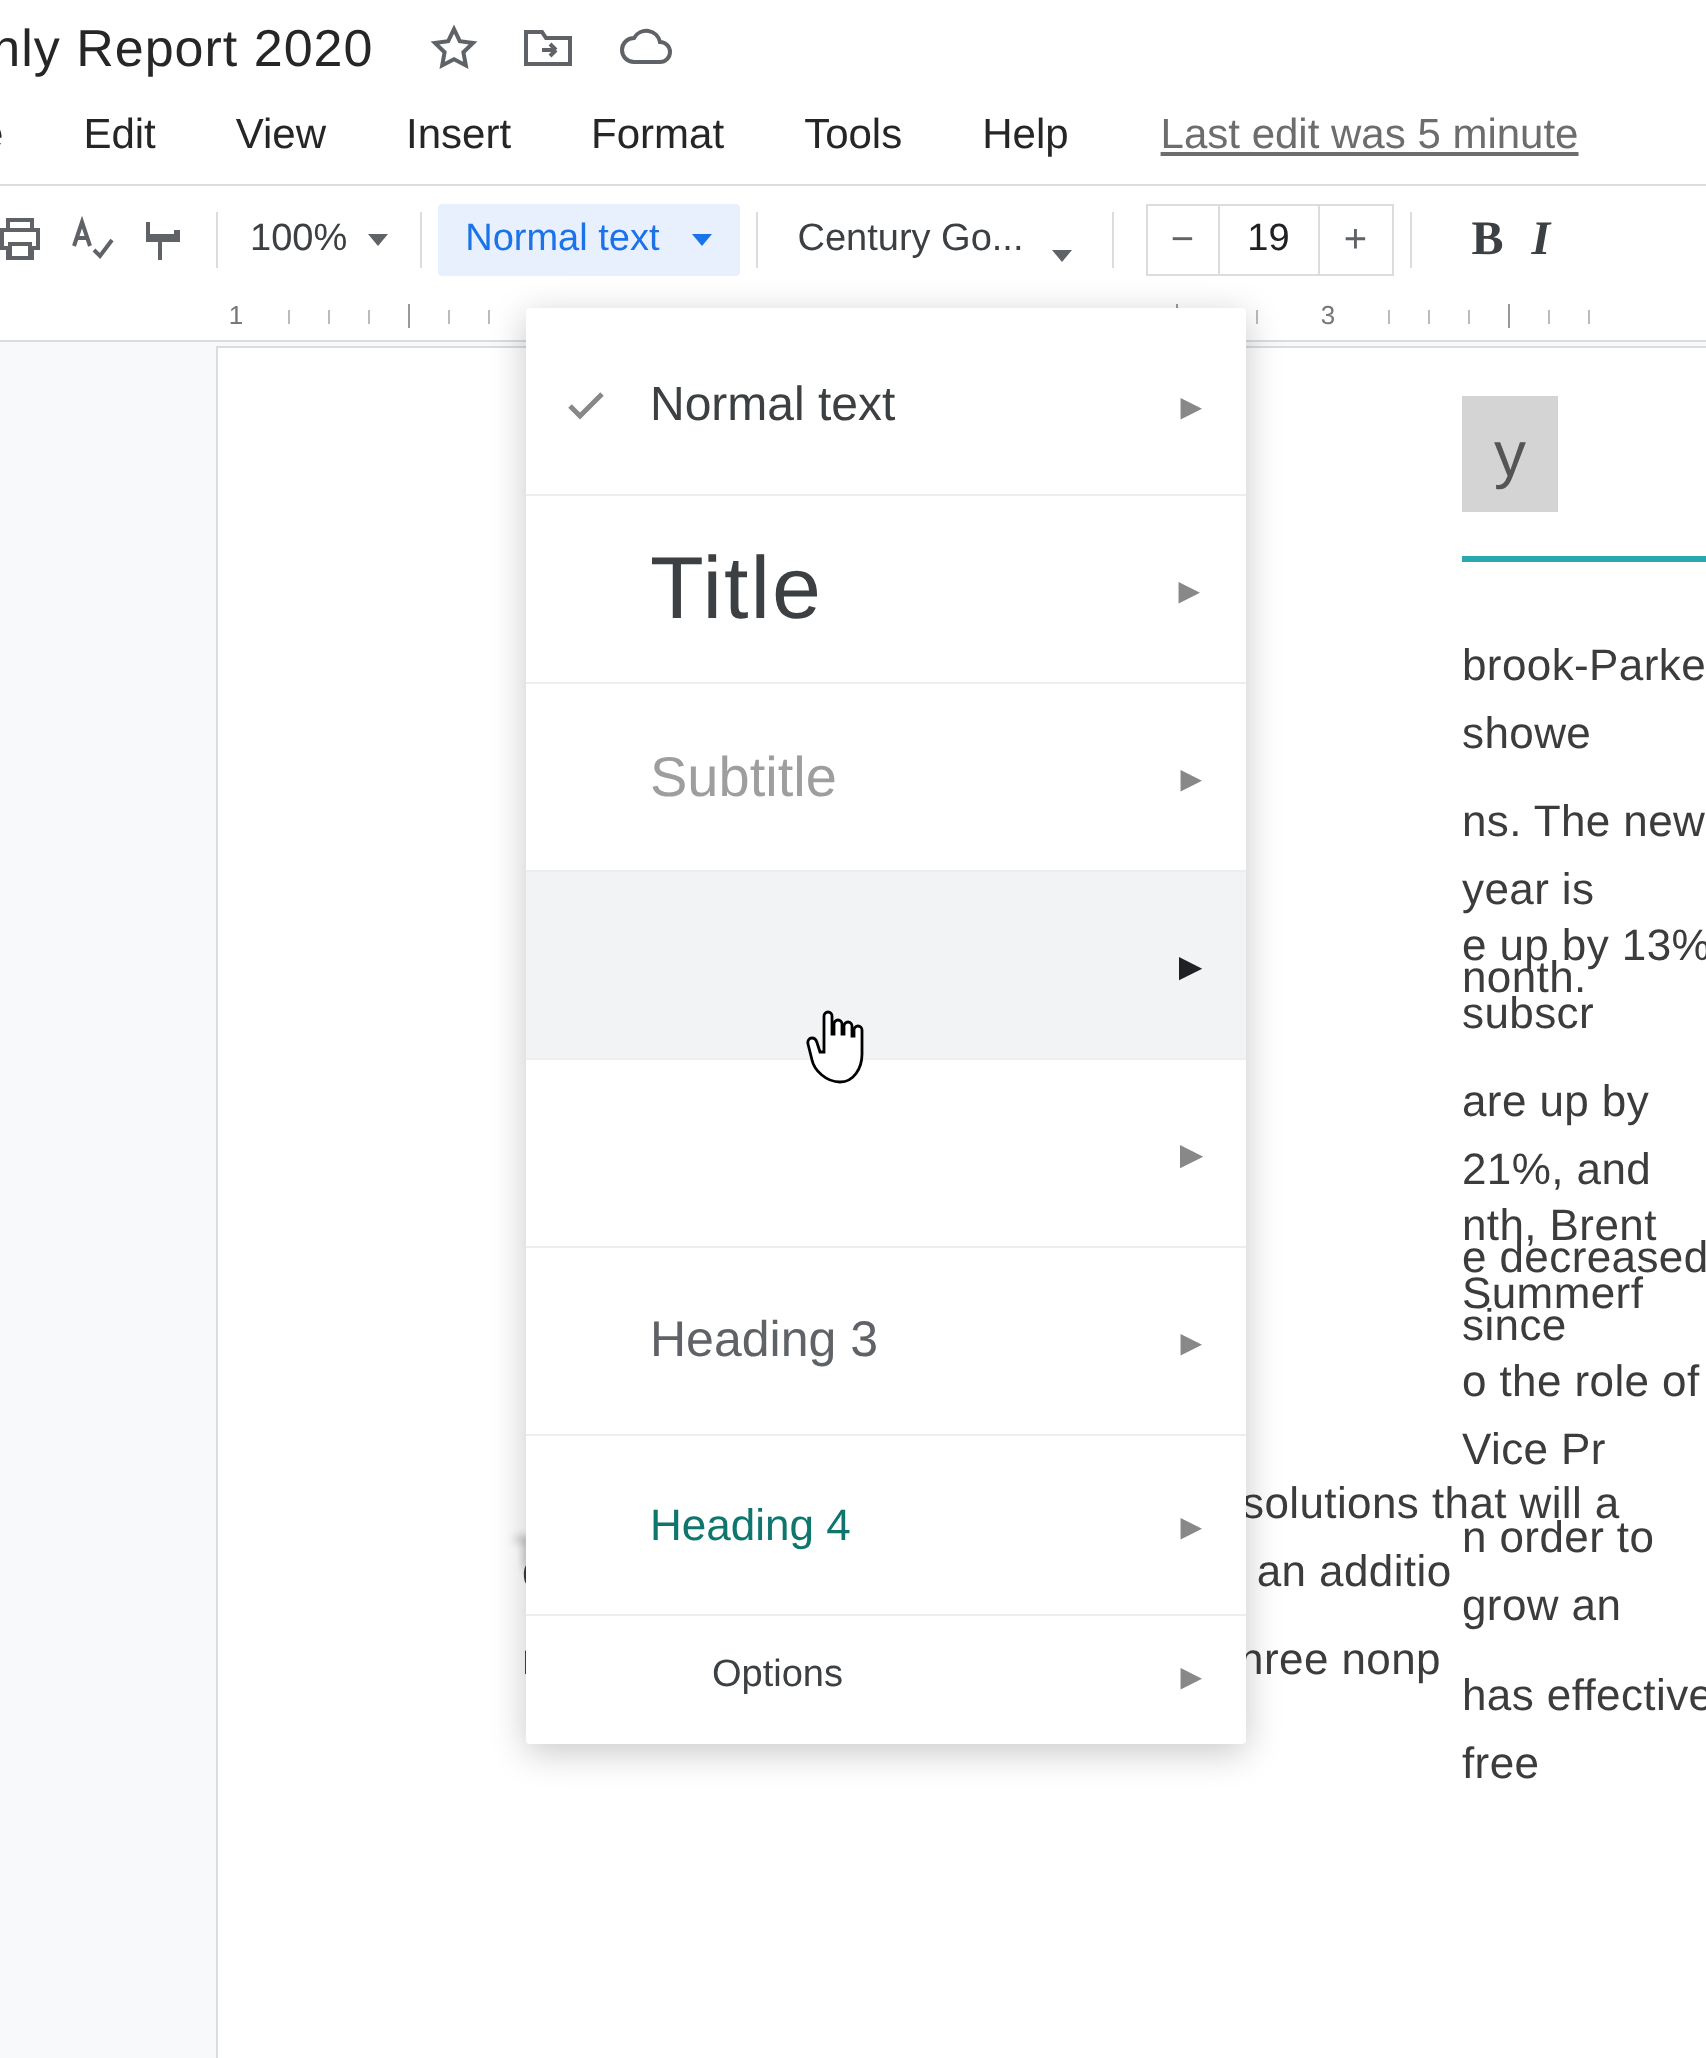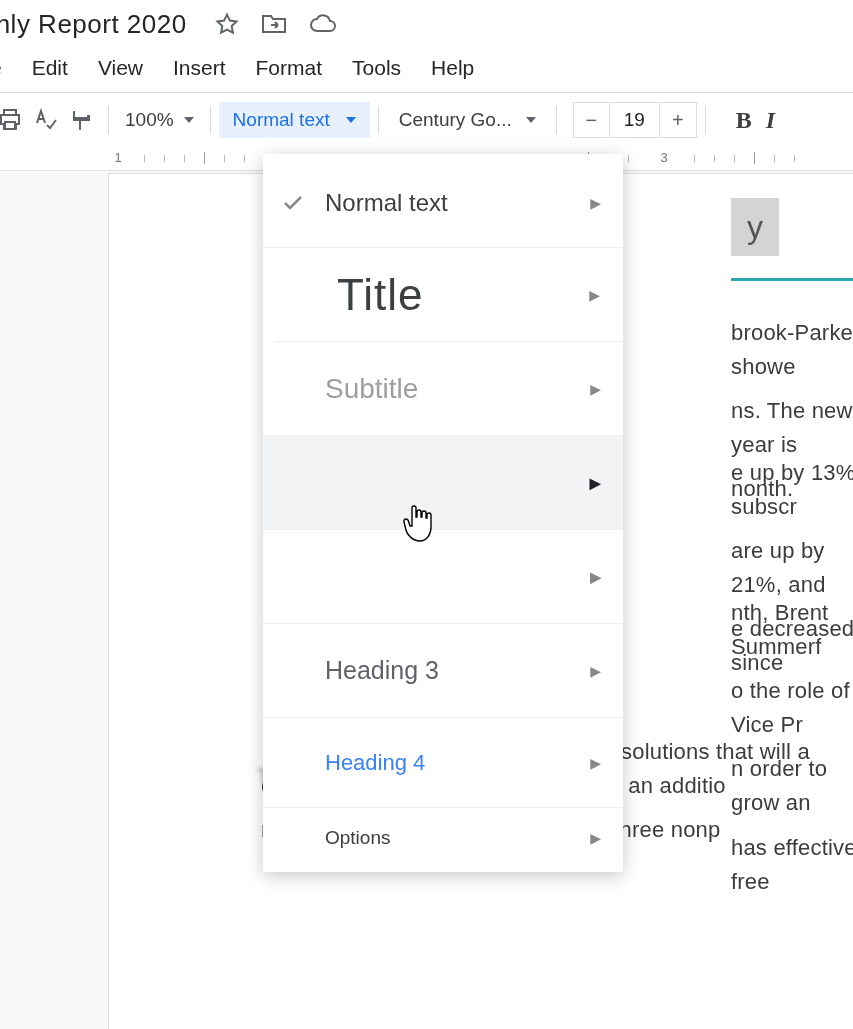--- a/index.html
+++ b/index.html
@@ -2,33 +2,33 @@
 <html><head>
 <meta charset="utf-8">
 <style>
   * { box-sizing: border-box; margin: 0; padding: 0; }
   html, body { width: 853px; height: 1029px; overflow: hidden; font-family: "Century Gothic", "Futura", "Trebuchet MS", Arial, sans-serif; background: #fff; color: #202124; }
   
   .title-row { display: flex; align-items: center; height: 48px; padding-left: 0; }
   .doc-title { font-size: 26px; letter-spacing: 0.5px; color: #262626; font-weight: 400; margin-left: -42px; white-space: nowrap; }
   .title-icons { display: flex; align-items: center; gap: 22px; margin-left: 28px; }
   
-  .menu-bar { display: flex; align-items: center; height: 40px; padding-left: 0; gap: 6px; }
+  .menu-bar { display: flex; align-items: center; height: 40px; padding-left: 0; gap: 16px; }
   .menu-item { font-size: 21px; color: #262626; padding: 6px 12px; cursor: pointer; }
   .menu-item.first { margin-left: -22px; }
   .last-edit { font-size: 21px; color: #6d6d6d; text-decoration: underline; margin-left: 18px; white-space: nowrap; }
   .divider-h { height: 1px; background: #dadce0; width: 100%; margin-top: 4px; }
   
   .toolbar { display: flex; align-items: center; height: 52px; padding: 2px 0 0 0; gap: 0; }
   .tool-btn { display: flex; align-items: center; justify-content: center; width: 36px; height: 36px; cursor: pointer; color: #5f6368; }
   .tool-sep { width: 1px; height: 28px; background: #dadce0; margin: 0 8px; }
   .zoom { display: flex; align-items: center; font-size: 19px; color: #3c4043; gap: 10px; padding: 0 8px; cursor: pointer; }
   .style-dd { display: flex; align-items: center; background: #e8f0fe; height: 36px; padding: 0 14px; gap: 16px; cursor: pointer; border-radius: 2px; }
   .style-dd-label { color: #1a73e8; font-size: 19px; }
-  .font-dd { display: flex; align-items: center; gap: 14px; font-size: 19px; color: #3c4043; padding: 0 12px; cursor: pointer; }
+  .font-dd { display: flex; align-items: flex-end; gap: 14px; font-size: 19px; color: #3c4043; padding: 0 12px; cursor: pointer; }
   .size-group { display: flex; align-items: center; border: 1px solid #dadce0; height: 36px; margin-left: 8px; }
   .size-btn { width: 36px; height: 34px; display: flex; align-items: center; justify-content: center; font-size: 20px; color: #5f6368; cursor: pointer; border-right: 1px solid #dadce0; }
   .size-val { width: 50px; text-align: center; font-size: 19px; color: #202124; border-right: 1px solid #dadce0; height: 34px; line-height: 34px; }
   .size-btn.plus { border-right: none; }
   .bold-btn { font-family: "Times New Roman", serif; font-weight: 700; font-size: 24px; color: #3c4043; width: 36px; text-align: center; margin-left: 12px; cursor: pointer; }
   .italic-btn { font-family: "Times New Roman", serif; font-style: italic; font-size: 24px; font-weight: 700; color: #3c4043; width: 20px; cursor: pointer; margin-left: 4px; }
   
   .ruler { position: relative; height: 24px; border-bottom: 1px solid #dadce0; background: #fff; margin-top: 2px; }
   .ruler-inner { position: absolute; left: 108px; right: 0; top: 0; height: 24px; }
   .ruler-num { position: absolute; top: 3px; font-size: 13px; color: #777; transform: translateX(-50%); }
@@ -39,28 +39,28 @@
   .page { position: absolute; left: 108px; top: 2px; width: 760px; height: 860px; background: #fff; border: 1px solid #dadce0; padding: 60px 34px 0 152px; }
   .body-text { font-size: 22px; line-height: 1.55; color: #3c3c3c; letter-spacing: 0.2px; }
   .body-text p { margin-bottom: 10px; }
   .highlight-y { position: absolute; left: 622px; top: 24px; width: 48px; height: 58px; background: #d4d4d4; display: flex; align-items: center; justify-content: center; font-size: 32px; color: #555; }
   .teal-line { position: absolute; left: 622px; top: 104px; width: 240px; height: 3px; background: #2aa8b0; }
   .covered-text { position: absolute; left: 148px; top: 590px; font-size: 22px; color: #3c3c3c; letter-spacing: 0.2px; filter: blur(2px); opacity: 0.55; white-space: nowrap; }
   .lower-text { position: absolute; left: 268px; top: 596px; right: 0; font-size: 22px; color: #3c3c3c; line-height: 1.55; letter-spacing: 0.2px; }
   
   .dropdown { position: absolute; left: 263px; top: 154px; width: 360px; background: #fff; box-shadow: 0 4px 18px rgba(0,0,0,0.22); border-radius: 2px; z-index: 50; padding: 4px 0; }
   .dd-item { position: relative; display: flex; align-items: center; padding: 0 24px 0 62px; border-bottom: 1px solid #eceff1; cursor: pointer; }
-  .dd-item:last-child { border-bottom: none; }
+  .dd-item:last-child { border-bottom: none; margin-left: 31px; }
   .dd-item.hover { background: #f1f3f4; }
   .dd-check { position: absolute; left: 20px; color: #888; }
   .dd-arrow { position: absolute; right: 22px; color: #888; font-size: 14px; }
   .dd-arrow.dark { color: #202124; }
   .dd-label { color: #3c4043; }
   .dd-normal { font-size: 24px; height: 90px; }
-  .dd-title { font-size: 44px; font-weight: 300; letter-spacing: 1px; height: 94px; margin-left: 12px; }
+  .dd-title { font-size: 44px; font-weight: 300; letter-spacing: 1px; height: 94px; }
   .dd-subtitle { font-size: 28px; color: #9e9e9e; height: 94px; text-align: right; }
   .dd-h1 { font-size: 34px; font-weight: 700; height: 94px; letter-spacing: 0.5px; }
   .dd-h2 { font-size: 28px; font-weight: 700; height: 94px; }
   .dd-h3 { font-size: 25px; color: #5f6368; height: 94px; text-align: right; }
   .dd-h4 { font-size: 22px; color: #9e9e9e; height: 90px; }
   .dd-options { font-size: 19px; height: 60px; }
   
   .cursor-hand { position: absolute; left: 402px; top: 504px; z-index: 60; pointer-events: none; }
   svg { display: block; }
 </style>
@@ -90,20 +90,21 @@
 </div>
 
 <div class="menu-bar">
   <span class="menu-item first">e</span>
   <span class="menu-item">Edit</span>
   <span class="menu-item">View</span>
   <span class="menu-item">Insert</span>
   <span class="menu-item">Format</span>
   <span class="menu-item">Tools</span>
   <span class="menu-item">Help</span>
+  <span class="last-edit">Last edit was 5 minute</span>
 </div>
 
 <div class="divider-h"></div>
 
 <div class="toolbar">
   <span class="tool-btn" style="margin-left:-8px">
     <svg width="24" height="22" viewBox="0 0 24 22" fill="none" stroke="#5f6368" stroke-width="2">
         <rect x="6" y="1" width="12" height="5"></rect>
         <path d="M3 6h18v9h-3v5H6v-5H3z"></path>
         <rect x="7" y="13" width="10" height="7"></rect>
@@ -231,21 +232,21 @@
     <span class="dd-arrow dark">▶</span>
   </div>
   <div class="dd-item dd-h2">
     <span class="dd-arrow">▶</span>
   </div>
   <div class="dd-item dd-h3">
     <span class="dd-label" style="color:#5f6368">Heading 3</span>
     <span class="dd-arrow">▶</span>
   </div>
   <div class="dd-item dd-h4">
-    <span class="dd-label" style="color:#3b82f6">Heading 4</span>
+    <span class="dd-label" style="color:#0f766e">Heading 4</span>
     <span class="dd-arrow">▶</span>
   </div>
   <div class="dd-item dd-options">
     <span class="dd-label">Options</span>
     <span class="dd-arrow">▶</span>
   </div>
 </div>
 
 <div class="cursor-hand">
   <svg width="34" height="40" viewBox="0 0 34 40">

